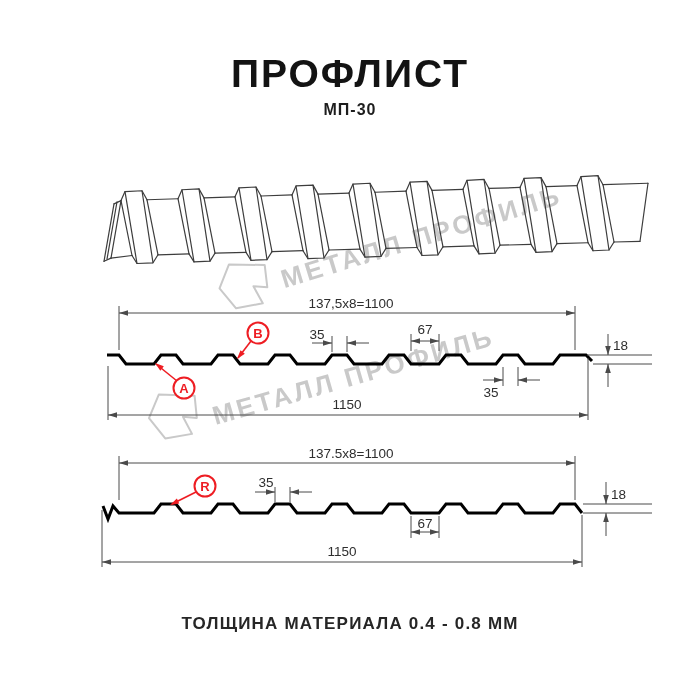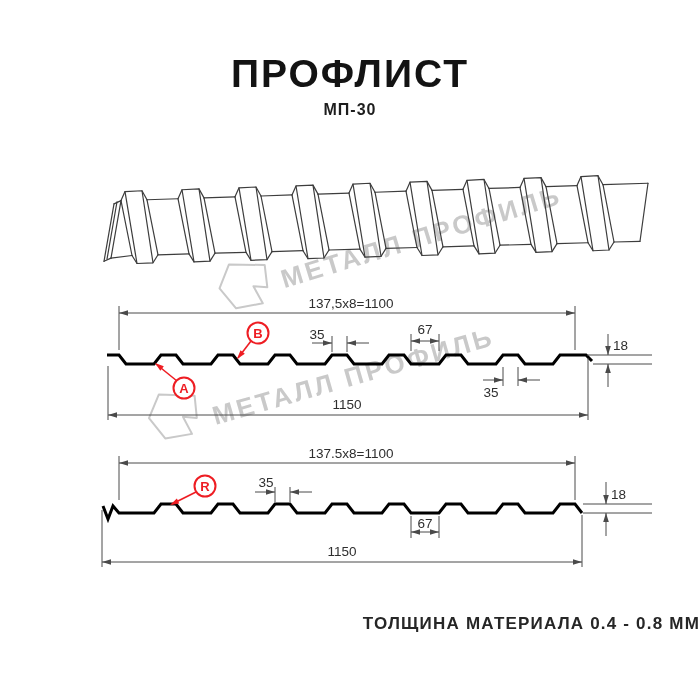--- a/index.html
+++ b/index.html
@@ -2,21 +2,21 @@
 <html><head>
 <meta charset="utf-8">
 <style>
   html,body{margin:0;padding:0;background:#ffffff;}
   .page{position:relative;width:700px;height:700px;background:#fff;overflow:hidden;
         font-family:"Liberation Sans",sans-serif;padding-left:48px;}
   .title{position:absolute;top:52px;left:0;width:700px;text-align:center;margin:0;
          font-size:39px;font-weight:800;letter-spacing:2px;color:#131313;}
   .subtitle{position:absolute;top:101px;left:0;width:700px;text-align:center;
          font-size:16px;font-weight:700;letter-spacing:1px;color:#1d1d1d;}
-  .footer{position:absolute;top:614px;left:0;width:700px;text-align:right;
+  .footer{position:absolute;top:614px;left:0;width:700px;text-align:center;
          font-size:17px;font-weight:700;letter-spacing:1.2px;color:#262626;}
   svg{position:absolute;left:0;top:0;}
   .d{stroke:#4a4a4a;stroke-width:1;fill:none;}
   .af{fill:#4a4a4a;stroke:none;}
   .t3{stroke:#3d3d3d;stroke-width:1.2;fill:none;stroke-linejoin:round;stroke-linecap:round;}
   .pf{stroke:#000;stroke-width:3;fill:none;stroke-linejoin:miter;}
   .red{stroke:#ee1d23;stroke-width:1.6;fill:none;}
   .redc{stroke:#ee1d23;stroke-width:2;fill:#fff;}
   .redf{fill:#ee1d23;stroke:none;}
   .wm{stroke:#c9c9c9;stroke-width:2;fill:none;stroke-linejoin:round;}

